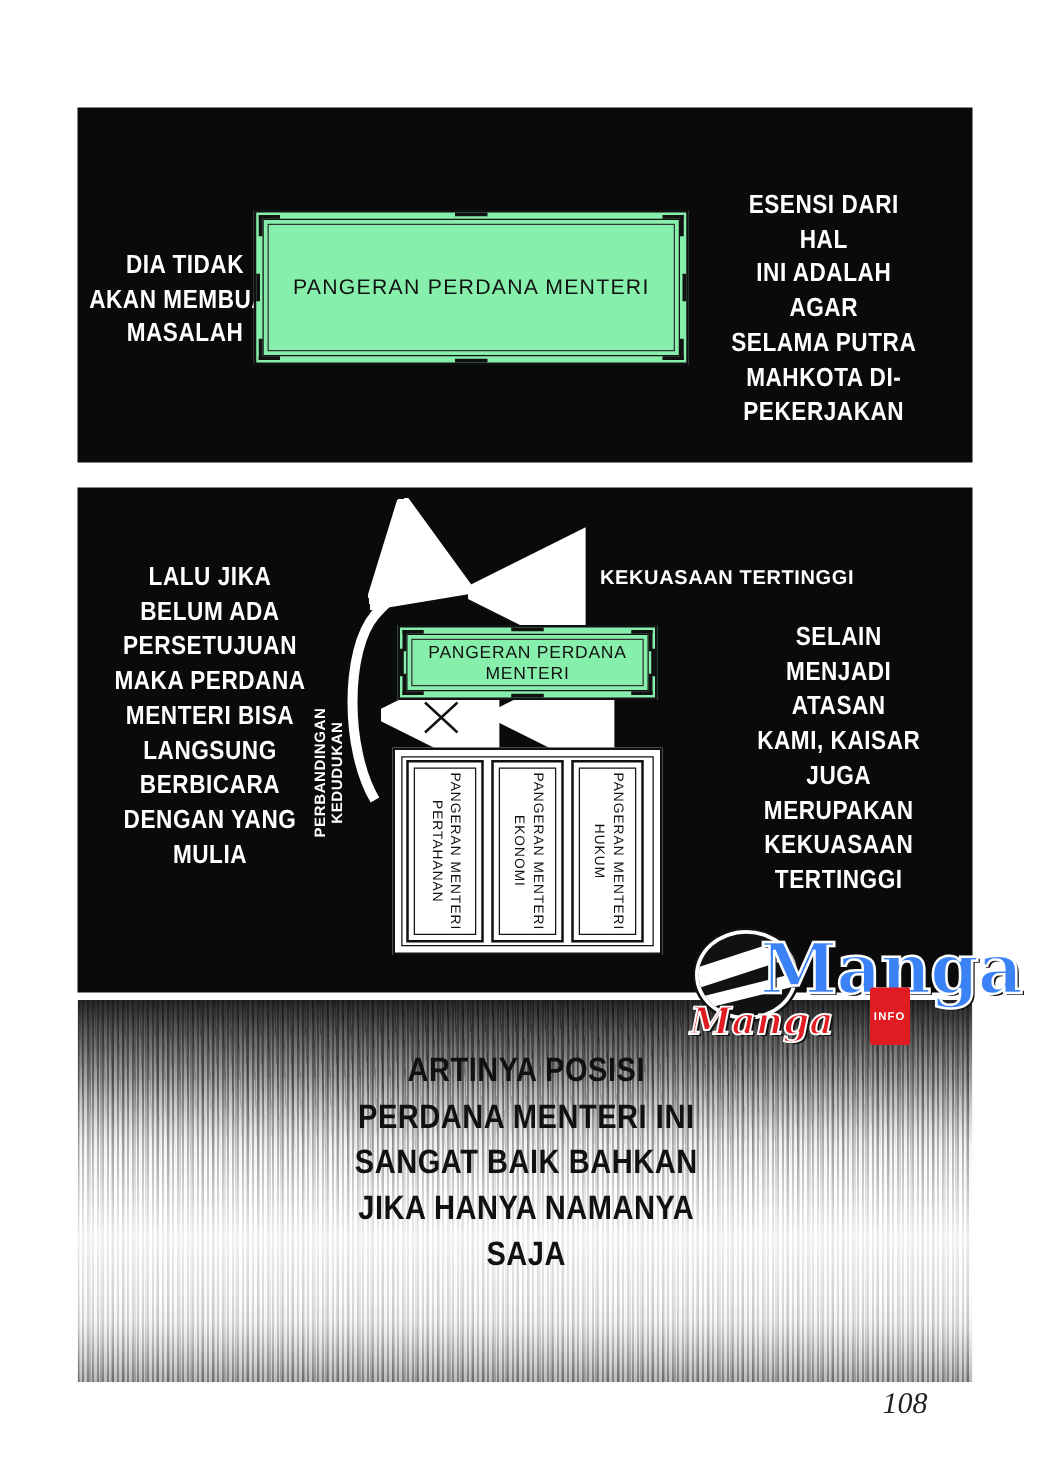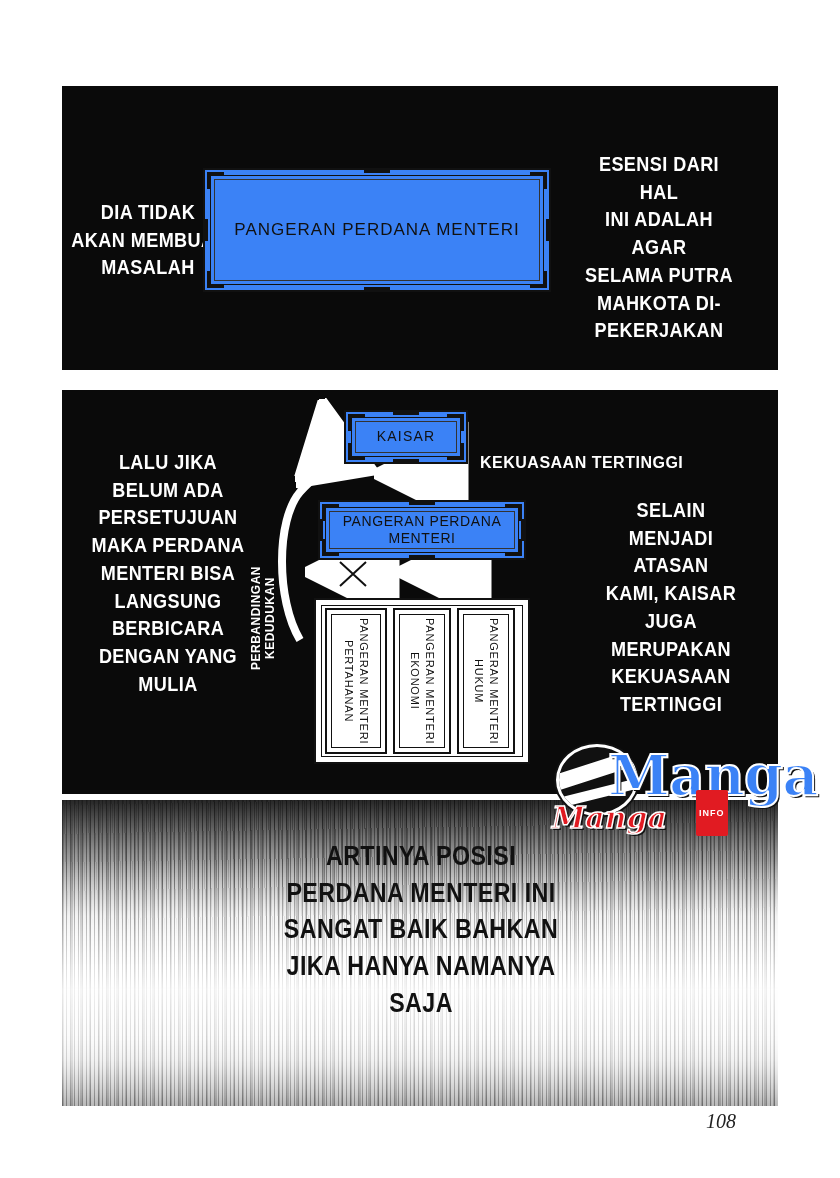--- a/index.html
+++ b/index.html
@@ -58,21 +58,21 @@
   #dlg2{left:566px;top:150px;width:186px;font-size:21px;}
   #dlg3{left:74px;top:448px;width:188px;font-size:21px;}
   #dlg4{left:578px;top:496px;width:186px;font-size:21px;}
   #dlg5{
     left:212px;top:838px;width:418px;font-size:27px;color:#111111;
     line-height:1.36;
   }
 
   
   .orn{
-    position:absolute;background:#3b82f6;
+    position:absolute;background:#86efac;
     border:2px solid #111111;
     box-sizing:border-box;
   }
   .orn::before{
     content:"";position:absolute;left:5px;top:5px;right:5px;bottom:5px;
     border:1.5px solid #111111;
   }
   .orn::after{
     content:"";position:absolute;left:9px;top:9px;right:9px;bottom:9px;
     border:1px solid #333333;
@@ -174,21 +174,21 @@
   #wm .info{
     position:absolute;left:148px;top:48px;font-size:9px;font-weight:bold;
     color:#ffffff;background:#e11b22;padding:18px 3px;border-radius:2px;
     letter-spacing:1px;
   }
 
   
   #pageno{
     position:absolute;left:706px;top:1110px;
     font-family:"Liberation Serif", serif;font-style:italic;
-    font-size:20px;color:#222;
+    font-size:24px;color:#222;
   }
 </style>
 </head>
 <body>
 
 <div class="page">
 
   <div class="panel" id="panel1"></div>
 
   <div class="dlg" id="dlg1">DIA TIDAK
@@ -246,29 +246,20 @@
 
     <path d="M386,596 L386,572" stroke="#ffffff" stroke-width="9" fill="none" marker-end="url(#ah2)"></path>
     <path d="M478,596 L478,572" stroke="#ffffff" stroke-width="9" fill="none" marker-end="url(#ah2)"></path>
 
     <path d="M300,640 C276,600 276,520 300,492 C314,476 322,472 334,470" stroke="#ffffff" stroke-width="8" fill="none" marker-end="url(#ah2)"></path>
 
     <path d="M340,562 L366,586 M366,562 L340,586" stroke="#ffffff" stroke-width="7" fill="none"></path>
     <path d="M340,562 L366,586 M366,562 L340,586" stroke="#111111" stroke-width="2" fill="none"></path>
   </svg>
 
-  <div class="orn" id="box-kaisar">
-    <i class="tl"></i>
-      <i class="tr"></i>
-      <i class="bl"></i>
-      <i class="br"></i>
-    <u class="t"></u>
-      <u class="b"></u>
-    <div class="lbl">KAISAR</div>
-  </div>
 
   <div class="orn" id="box-pm">
     <i class="tl"></i>
       <i class="tr"></i>
       <i class="bl"></i>
       <i class="br"></i>
     <u class="t"></u>
       <u class="b"></u>
       <u class="l"></u>
       <u class="r"></u>

